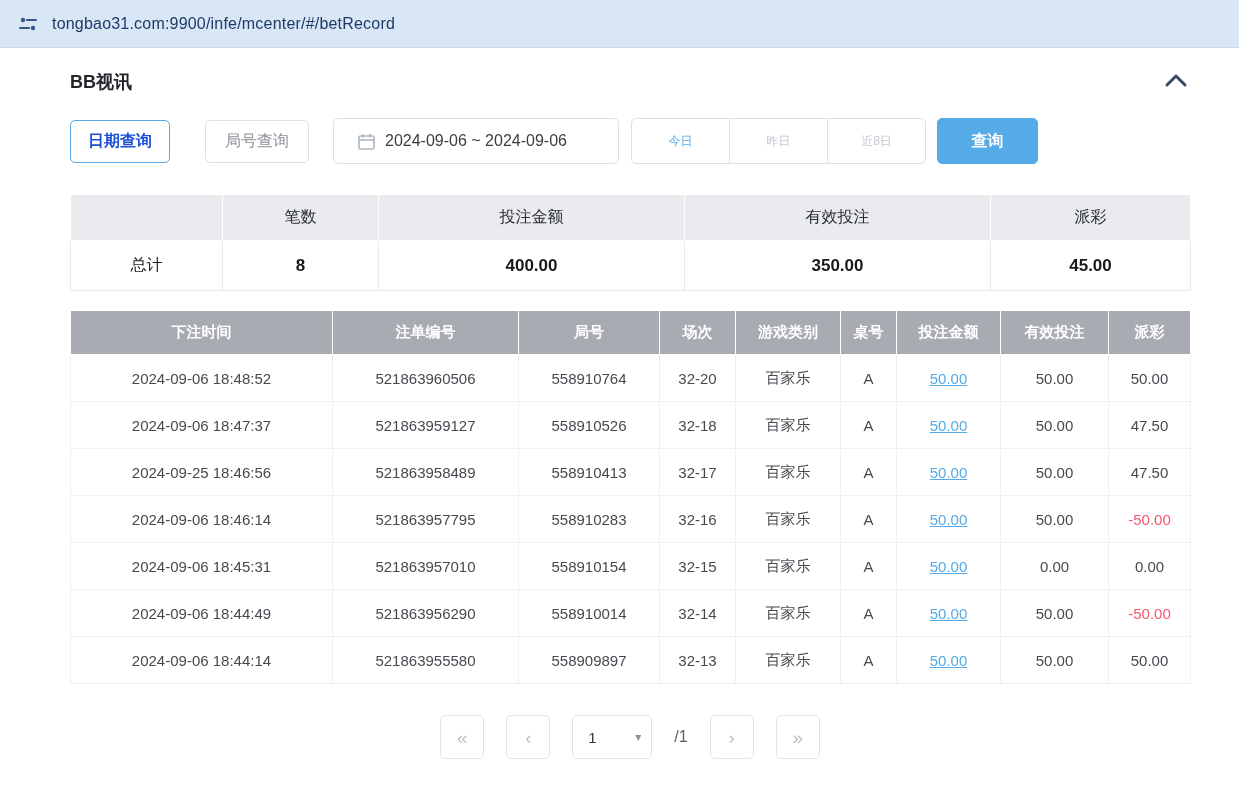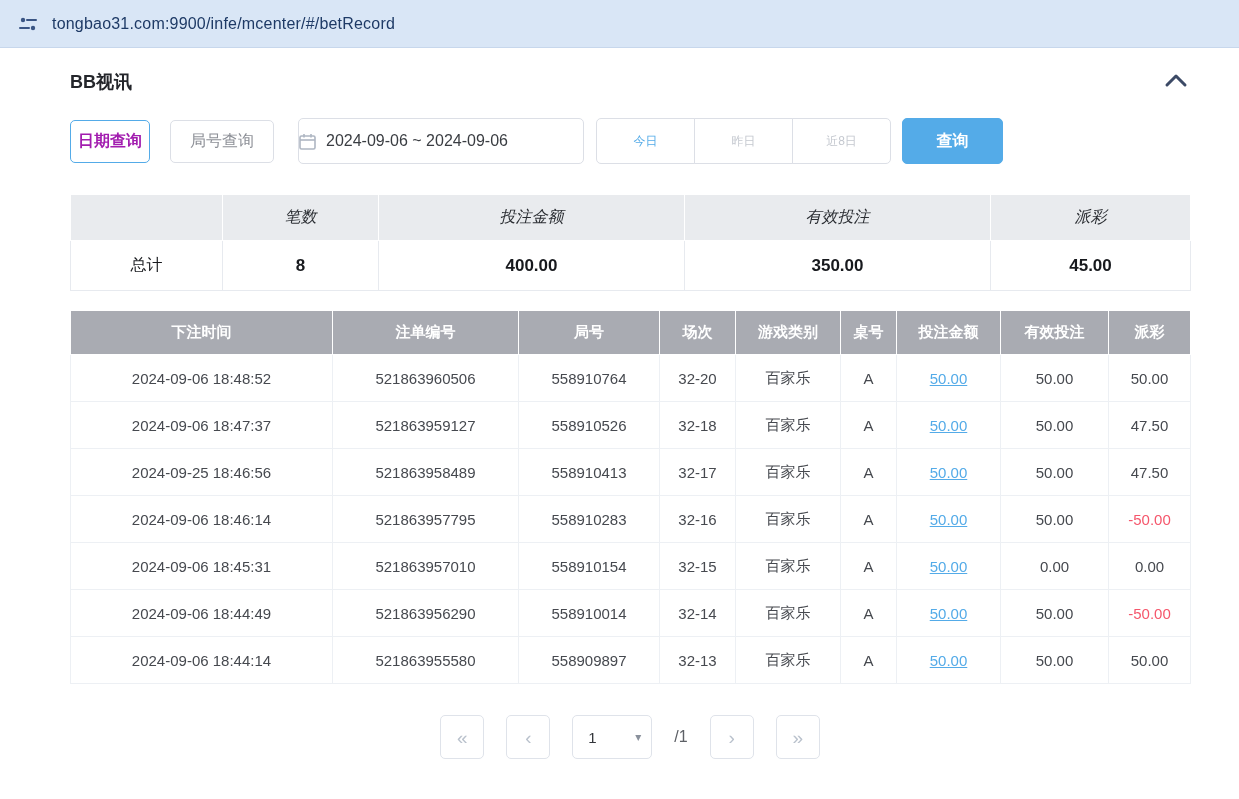--- a/index.html
+++ b/index.html
@@ -16,42 +16,42 @@
   .content { padding: 0 49px 0 70px; }
   .title-row { display: flex; align-items: flex-start; justify-content: space-between;
     margin-top: 22px; width: 1120px; }
   .page-title { font-size: 18px; font-weight: 700; color: #24262b; }
   .collapse-btn { width: 28px; height: 22px; display: inline-flex; align-items: center;
     justify-content: center; cursor: pointer; background: none; border: none; }
 
   
   .filter-row { display: flex; align-items: center; margin-top: 24px; width: 1120px; }
   .btn { height: 43px; border-radius: 5px; font-size: 16px; cursor: pointer; background: #fff; }
-  .btn-outline-blue { width: 80px; border: 1px solid #54abe8; color: #a21caf;
-    font-weight: 700; margin-right: 20px; }
+  .btn-outline-blue { width: 100px; border: 1px solid #54abe8; color: #1d4ed8;
+    font-weight: 700; margin-right: 35px; }
   .btn-outline-gray { width: 104px; border: 1px solid #dcdfe6; color: #8d9097;
     margin-right: 24px; }
   .date-picker { width: 286px; height: 46px; border: 1px solid #dcdfe6; border-radius: 5px;
-    display: flex; align-items: center; padding-left: 0; cursor: pointer; margin-right: 12px; }
+    display: flex; align-items: center; padding-left: 24px; cursor: pointer; margin-right: 12px; }
   .cal-icon { width: 17px; height: 17px; margin-right: 10px; display: inline-flex; }
   .date-text { font-size: 16px; color: #3a3d42; }
   .btn-group { display: flex; margin-right: 11px; }
   .grp { width: 99px; height: 46px; background: #fff; border: 1px solid #dcdfe6;
     margin-left: -1px; font-size: 12px; color: #c4c8cf; cursor: pointer; }
   .grp:first-child { border-radius: 5px 0 0 5px; margin-left: 0; }
   .grp:last-child { border-radius: 0 5px 5px 0; }
   .grp.active { color: #54abe8; position: relative; z-index: 1; }
   .btn-solid { width: 101px; height: 46px; background: #54abe8; border: 1px solid #54abe8;
     color: #fff; font-weight: 700; }
 
   
   table { border-collapse: collapse; width: 1120px; table-layout: fixed; }
   .summary { margin-top: 30px; }
   .summary th { height: 46px; background: #e9ebee; border: 1px solid #fff;
-    font-size: 16px; font-weight: 400; color: #2b2e33; text-align: center; font-style: italic; }
+    font-size: 16px; font-weight: 400; color: #2b2e33; text-align: center; }
   .summary td { height: 50px; border: 1px solid #e7eaef; text-align: center;
     font-size: 17px; color: #17191d; font-weight: 700; }
   .summary td:first-child { font-weight: 400; font-size: 16px; }
 
   
   .bet-table { margin-top: 19px; }
   .bet-table th { height: 44px; background: #a9abb2; border: 1px solid #fff;
     color: #fff; font-size: 15px; font-weight: 700; }
   .bet-table td { height: 47px; border: 1px solid #edf0f4; text-align: center;
     font-size: 15px; color: #46494f; }

